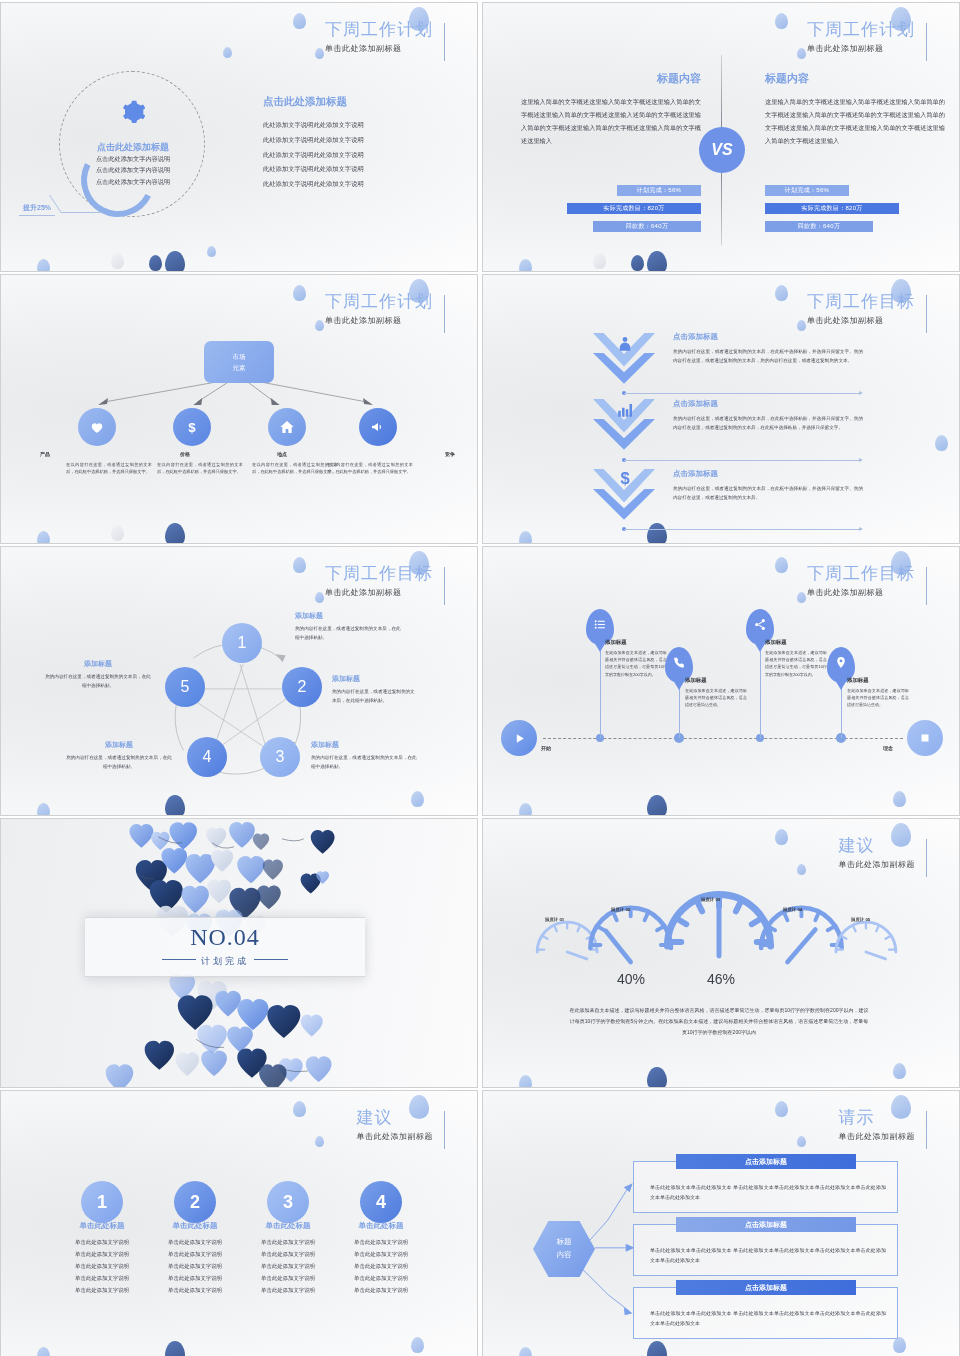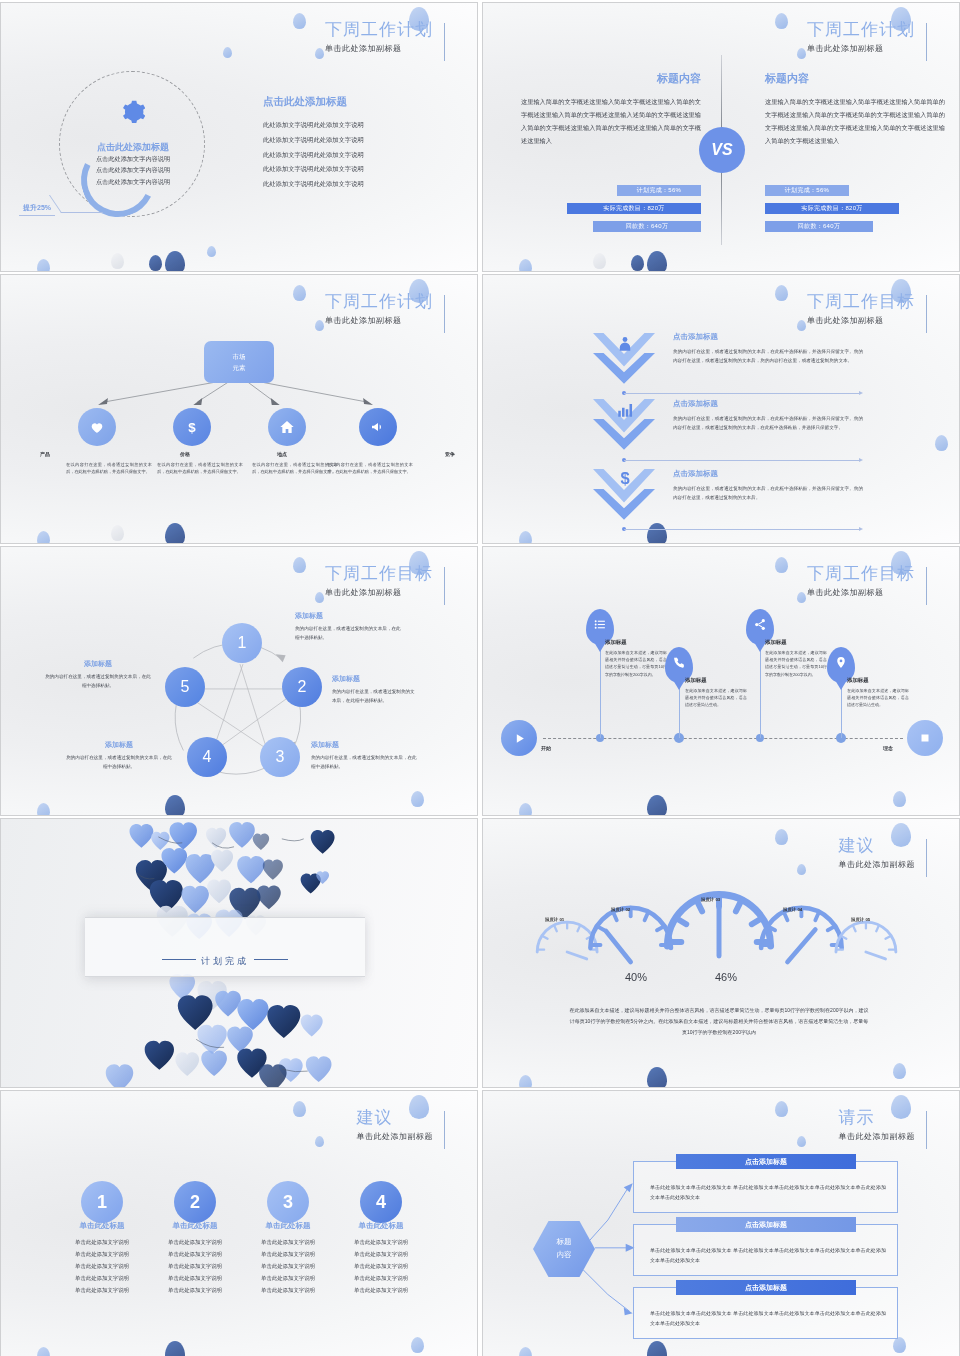--- a/index.html
+++ b/index.html
@@ -126,21 +126,21 @@
              background:rgba(248,249,250,.85);
              border-top:1px solid #d7d9dd; border-bottom:1px solid #d7d9dd;
              box-shadow:0 4px 10px rgba(110,115,125,.16), 0 -4px 10px rgba(110,115,125,.10); }
   .s7-no { position:absolute; left:84px; top:105px; width:280px; text-align:center;
            font-family:"Liberation Serif", serif; font-size:24px; color:#2f4f87; letter-spacing:1px;}
   .s7-sub { position:absolute; left:84px; top:136px; width:280px; text-align:center;
             font-size:9px; color:#3d5c95; letter-spacing:3px; }
   .s7-sub:before, .s7-sub:after { content:""; display:inline-block; width:34px; height:1px;
             background:#4a6aa3; vertical-align:4px; margin:0 5px; }
   .g-lab { position:absolute; font-size:4.4px; color:#333; font-weight:bold; white-space:nowrap;}
-  .g-val { position:absolute; font-size:11px; color:#3d414a;margin-left:8px; }
+  .g-val { position:absolute; font-size:14px; color:#3d414a; }
   .s8-para { position:absolute; left:86px; top:186px; width:300px; font-size:5px;
              color:#3d414a; line-height:2.2; text-align:center; }
   
   .s9-c { position:absolute; width:42px; height:42px; border-radius:50%; color:#fff;
           font-size:18px; font-weight:bold; display:flex; align-items:center; justify-content:center;}
   .s9-b { position:absolute; width:102px; text-align:center; }
   .s9-b h4 { font-size:7.5px; color:#7ea2e4; margin-bottom:6px; }
   .s9-b p { font-size:5.4px; color:#3d414a; line-height:2.2; }
   
   .s10-hex { position:absolute; left:50px; top:130px; width:62px; height:56px;
@@ -613,20 +613,21 @@
           <path d="M158 18 q14 8 24 6"></path>
               <path d="M212 24 q10 8 22 4"></path>
           <path d="M282 20 q14 4 22 0"></path>
               <path d="M196 222 q14 10 28 8"></path>
           <path d="M282 252 q14 4 26 2"></path>
               <path d="M136 54 q8 8 18 6"></path>
         </g>
       </g>
     </svg>
     <div class="s7-band"></div>
+    <div class="s7-no">NO.04</div>
     <div class="s7-sub">计划完成</div>
   </div>
 </div>
 
 <div class="slide">
   <div class="inner">
     <div class="petal md p-light" style="left:292px;top:10px;"></div>
     <div class="petal sm p-light" style="left:314px;top:45px;"></div>
     <div class="petal lg p-light" style="left:408px;top:4px;"></div>
     <div class="petal lg p-dark" style="left:164px;top:248px;"></div>

